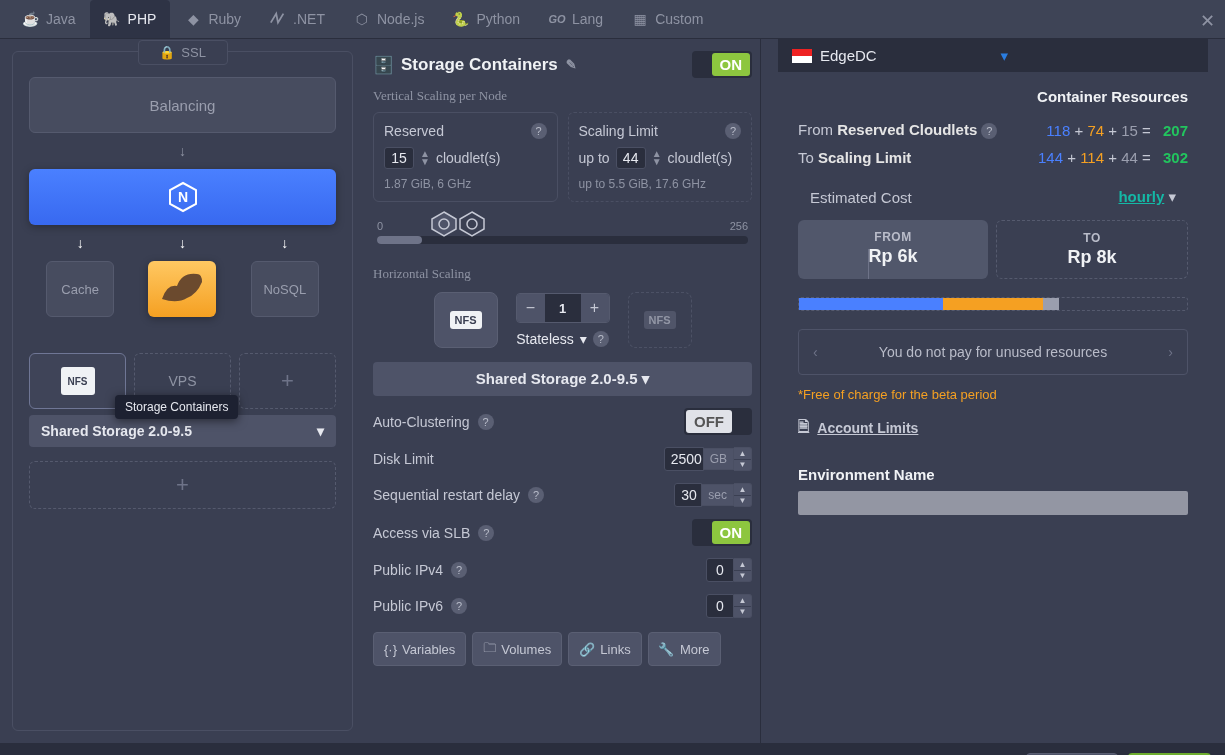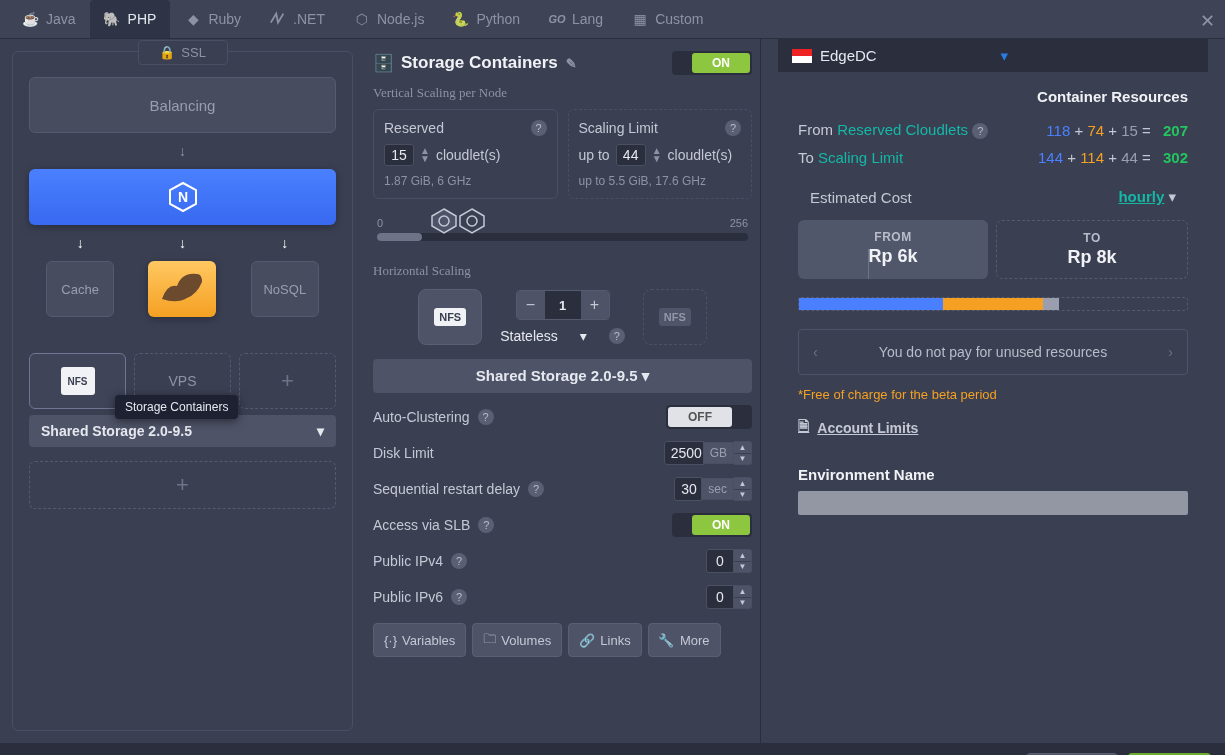--- a/index.html
+++ b/index.html
@@ -42,21 +42,21 @@
 .tooltip { position: absolute; left: 86px; top: 42px; background: #1d2131; color: #e6e8ef; padding: 5px 10px; border-radius: 4px; font-size: 12px; box-shadow: 0 2px 10px rgba(0,0,0,.5); z-index: 3; }
 
 .shared-bar { margin-top: 6px; background: #4e5368; border-radius: 4px; padding: 8px 12px; display: flex; align-items: center; justify-content: space-between; color: #e6e8ef; font-size: 14px; font-weight: 600; }
 .add-row { margin-top: 14px; height: 48px; border: 1px dashed #555a6e; border-radius: 6px; display: flex; align-items: center; justify-content: center; color: #6e7388; font-size: 22px; }
 
 
 .center-panel { width: 395px; padding: 12px 8px; }
 .sc-header { display: flex; align-items: center; justify-content: space-between; margin-bottom: 8px; }
 .sc-title { display: flex; align-items: center; gap: 8px; color: #f0f2f5; font-size: 17px; font-weight: 700; }
 .sc-title .ico { width: 20px; height: 20px; display: inline-flex; }
-.on-toggle { background: #8dc63f; color: #fff; font-size: 12px; font-weight: 700; padding: 3px 20px; border-radius: 3px; }
+.on-toggle { background: #8dc63f; color: #fff; font-size: 15px; font-weight: 700; padding: 3px 8px; border-radius: 3px; }
 .on-toggle.off { background: #e0e2e8; color: #555; }
 .toggle-wrap { background: #2a2e3d; border-radius: 4px; padding: 2px 2px 2px 20px; display: inline-flex; }
 .toggle-wrap.off { padding: 2px 20px 2px 2px; }
 
 .sub { color: #8e93a3; font-size: 13px; margin: 10px 0 8px; font-family: Liberation Serif, serif; }
 .scaling-row { display: flex; gap: 10px; }
 .scaling-card { flex: 1; border: 1px solid #4a4f63; border-radius: 6px; padding: 10px; }
 .scaling-card.dashes { border-style: dashed; }
 .sc-card-hdr { display: flex; justify-content: space-between; align-items: center; margin-bottom: 8px; color: #c5c8d4; font-size: 14px; }
 .help { width: 16px; height: 16px; border-radius: 50%; background: #5a5f73; color: #b8bcc9; font-size: 11px; display: inline-flex; align-items: center; justify-content: center; }
@@ -77,21 +77,21 @@
 .hscale { margin-top: 22px; }
 .hscale-row { display: flex; align-items: center; gap: 18px; justify-content: center; margin-top: 10px; }
 .hfolder { width: 64px; height: 56px; border-radius: 8px; display: flex; align-items: center; justify-content: center; background: #4e5368; border: 1px solid #5a5f73; }
 .hfolder.ghost { background: transparent; border: 1px dashed #555a6e; opacity: .7; }
 .folder-badge { background: #f0f2f5; color: #3a3f52; font-size: 11px; font-weight: 700; padding: 3px 5px; border-radius: 3px; }
 .hfolder.ghost .folder-badge { background: #5a5f73; color: #b8bcc9; }
 .qty { display: flex; flex-direction: column; align-items: center; gap: 8px; }
 .qty-box { display: flex; border: 1px solid #555a6e; border-radius: 4px; overflow: hidden; }
 .qty-btn { width: 28px; height: 28px; background: #4e5368; color: #c5c8d4; display: flex; align-items: center; justify-content: center; font-size: 16px; cursor: pointer; }
 .qty-val { width: 36px; height: 28px; background: #2a2e3d; display: flex; align-items: center; justify-content: center; color: #e6e8ef; font-weight: 700; }
-.stateless { color: #e6e8ef; font-size: 14px; display: flex; align-items: flex-end; gap: 22px; }
+.stateless { color: #e6e8ef; font-size: 14px; display: flex; align-items: flex-end; gap: 6px; }
 
 .dropdown-bar { margin-top: 14px; background: #4e5368; border-radius: 4px; padding: 8px 12px; text-align: center; color: #e6e8ef; font-size: 15px; font-weight: 700; }
 
 .setting-row { display: flex; justify-content: space-between; align-items: center; margin-top: 12px; font-size: 14px; }
 .setting-row .left { display: flex; align-items: center; gap: 8px; color: #c5c8d4; }
 .num-input { display: flex; align-items: center; }
 .num-field { background: #2a2e3d; border: 1px solid #4a4f63; border-radius: 3px 0 0 3px; padding: 3px 6px; color: #e6e8ef; width: 40px; text-align: right; }
 .num-unit { background: #4e5368; border: 1px solid #4a4f63; border-left: none; padding: 3px 6px; color: #9a9eae; font-size: 12px; }
 .steppers { background: #4e5368; border: 1px solid #4a4f63; border-left: none; border-radius: 0 3px 3px 0; width: 18px; height: 24px; display: flex; flex-direction: column; }
 .steppers span { flex: 1; display: flex; align-items: center; justify-content: center; font-size: 8px; color: #c5c8d4; border-bottom: 1px solid #3a3f52; }
@@ -102,21 +102,21 @@
 
 
 .right-panel { flex: 1; padding: 0 37px; border-left: 1px solid #2a2e3d; }
 .region-dd { display: flex; align-items: center; gap: 8px; background: #2a2e3d; padding: 8px 14px; margin: 0 -20px 16px; font-size: 15px; color: #e6e8ef; position: relative; }
 .region-dd .flag { width: 20px; height: 14px; background: linear-gradient(180deg, #e22 50%, #fff 50%); }
 .region-dd .caret { position: absolute; right: 200px; color: #2a7de1; }
 
 .cr-title { color: #f0f2f5; font-size: 15px; font-weight: 700; margin-bottom: 16px; text-align: right; }
 .cr-row { display: flex; justify-content: space-between; align-items: center; font-size: 15px; margin-bottom: 10px; }
 .cr-row .lbl { color: #c5c8d4; }
-.cr-row .lbl b { color: #14b8a6; font-weight: 400; }
+.cr-row .lbl b { color: #e5e5e5; font-weight: 700; }
 .cr-row .math { font-size: 15px; white-space: nowrap; }
 .m-blue { color: #4a80ff; }
 .m-or { color: #f5a022; }
 .m-gr { color: #9a9eae; }
 .m-wh { color: #22c55e; font-weight: 700; margin-left: 8px; }
 
 .est-row { display: flex; justify-content: space-between; align-items: center; margin: 22px 12px 14px; font-size: 15px; }
 .hourly { color: #14b8a6; text-decoration: underline; font-weight: 600; }
 
 .cards-row { display: flex; gap: 8px; }

